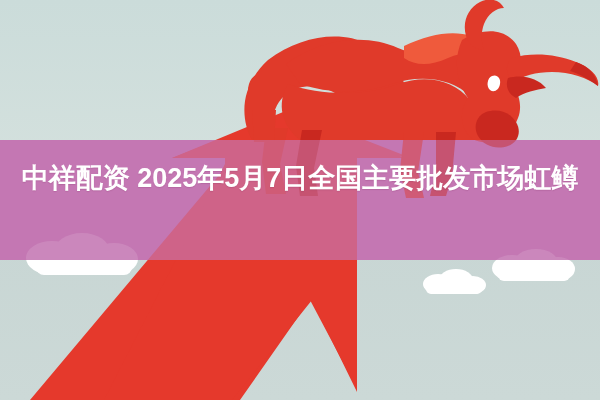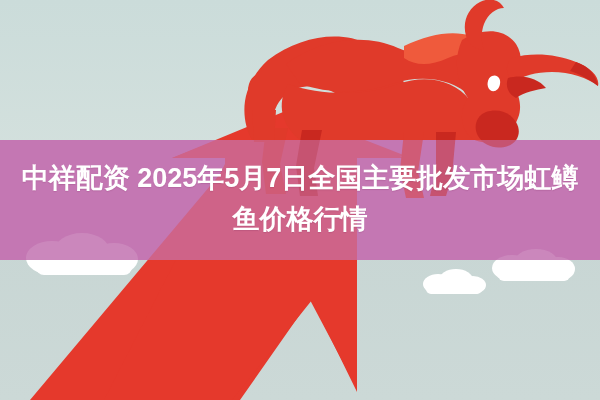--- a/index.html
+++ b/index.html
@@ -175,16 +175,15 @@
 
         <path d="M252,110 L276,110 L274,142 L254,142 Z" fill="#e03a2a"></path>
       </g>
     </svg>
   </div>
 
   <div class="band-tint" style="background:rgba(195,119,180,0.55);"></div>
 
   <div class="title">
     <span class="l1">中祥配资 2025年5月7日全国主要批发市场虹鳟</span>
-    <span class="l2">鱼价格行情</span>
   </div>
 
 </div>
 
 </body></html>

